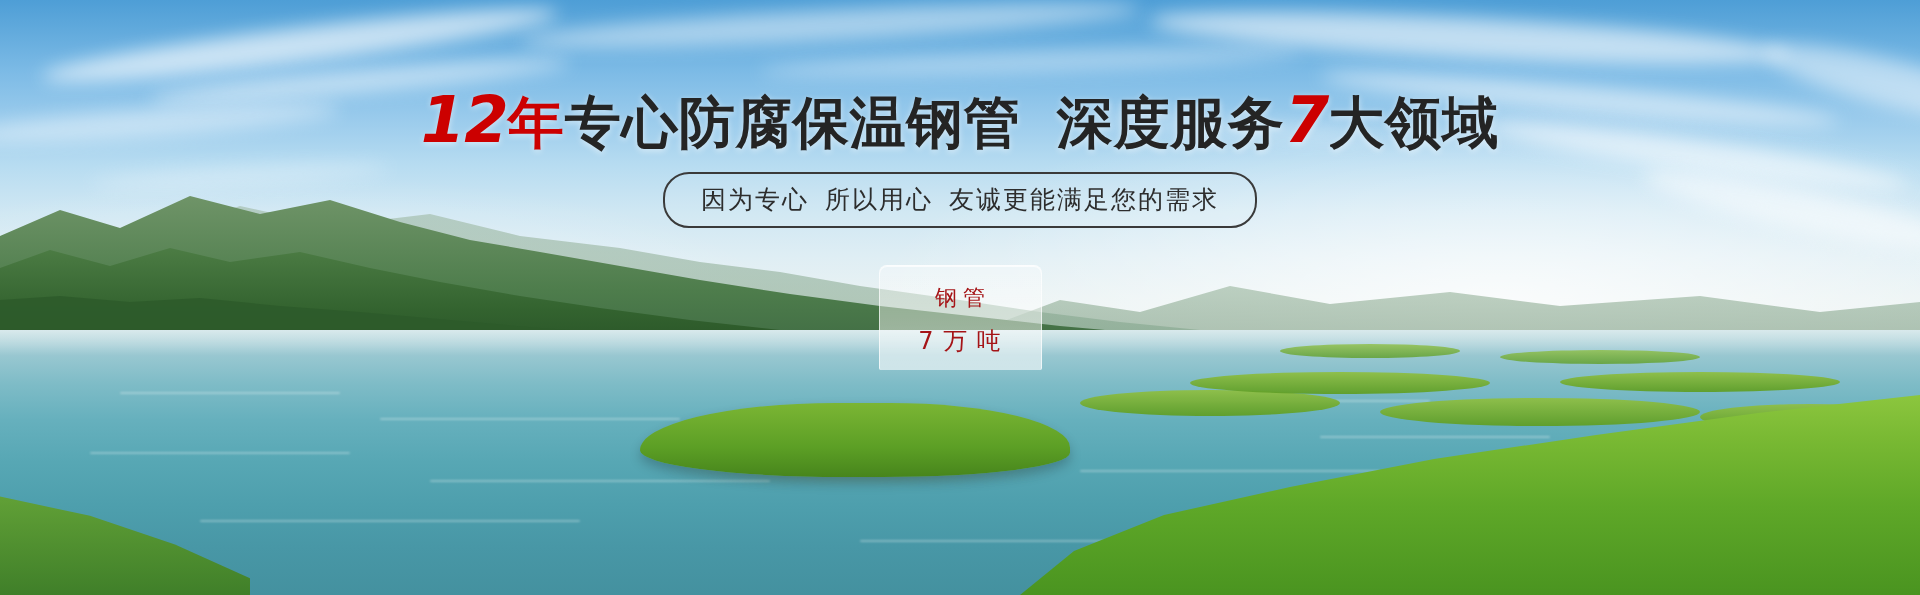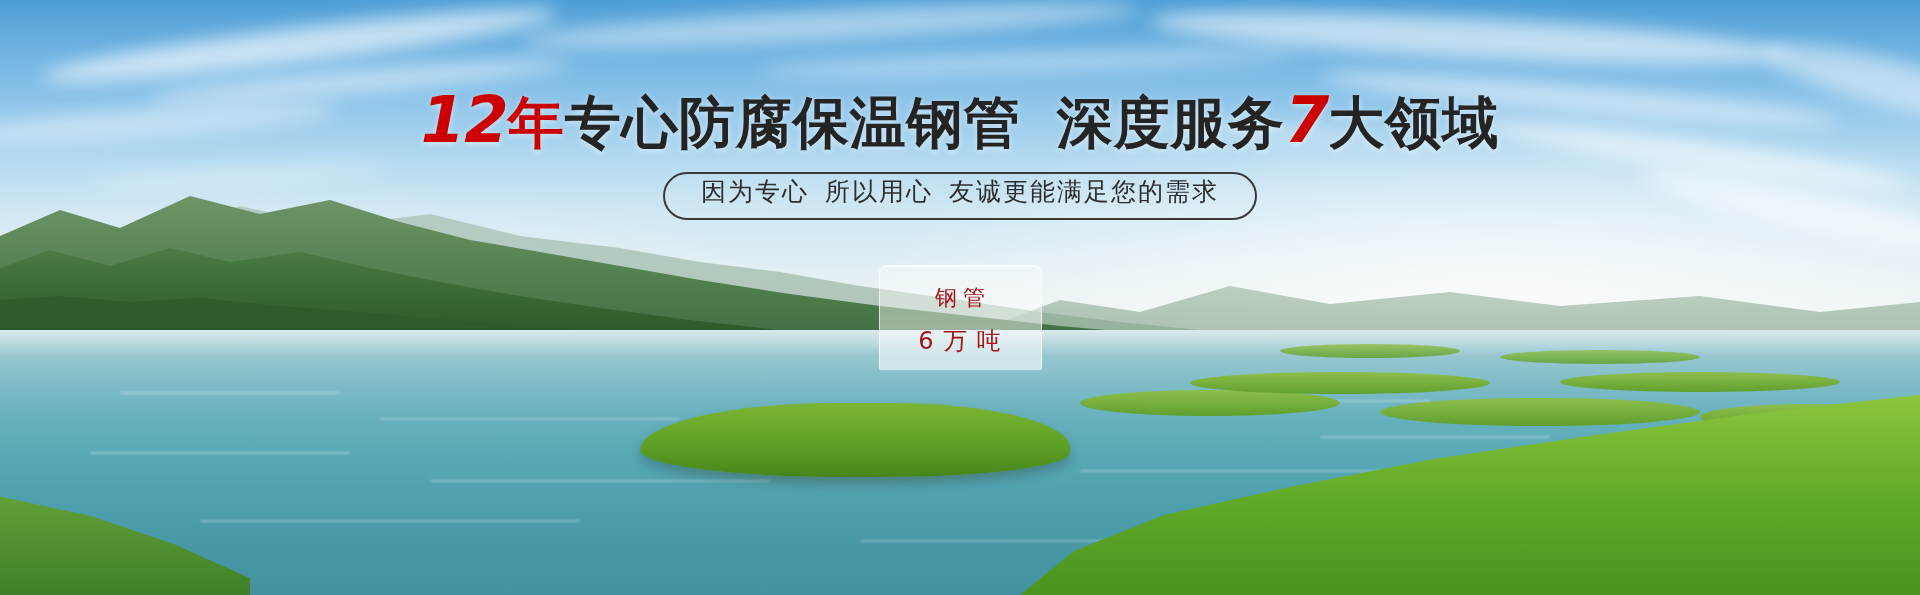--- a/index.html
+++ b/index.html
@@ -128,21 +128,21 @@
     letter-spacing:-1px;
   }
   .headline .red{ color:#cc0000; }
   .headline .gap{ display:inline-block;width:36px; }
 
   .subtitle-wrap{
     position:absolute;left:0;top:172px;width:1920px;text-align:center;
   }
   .subtitle{
     display:inline-block;
-    padding:3px 36px 11px;
+    padding:11px 36px 11px;
     border:2px solid #3a3a3a;
     border-radius:26px;
     font-family:"DejaVu Sans","Liberation Sans",sans-serif;
     font-size:25px;
     line-height:30px;
     letter-spacing:2px;
     color:#2d2d2d;
     white-space:nowrap;
     background:rgba(255,255,255,.06);
   }
@@ -279,21 +279,21 @@
       <div class="subtitle">
         <span>因为专心</span><span class="sp"></span><span>所以用心</span><span class="sp"></span><span>友诚更能满足您的需求</span>
       </div>
     </div>
 
     <div class="cards">
 
       <div class="card">
         <div class="label">钢管</div>
         <div class="value">
-          <span>6 万 吨</span>
+          <span>7 万 吨</span>
         </div>
       </div>
 
 
 
     </div>
 
   </div>
 </div>
 

